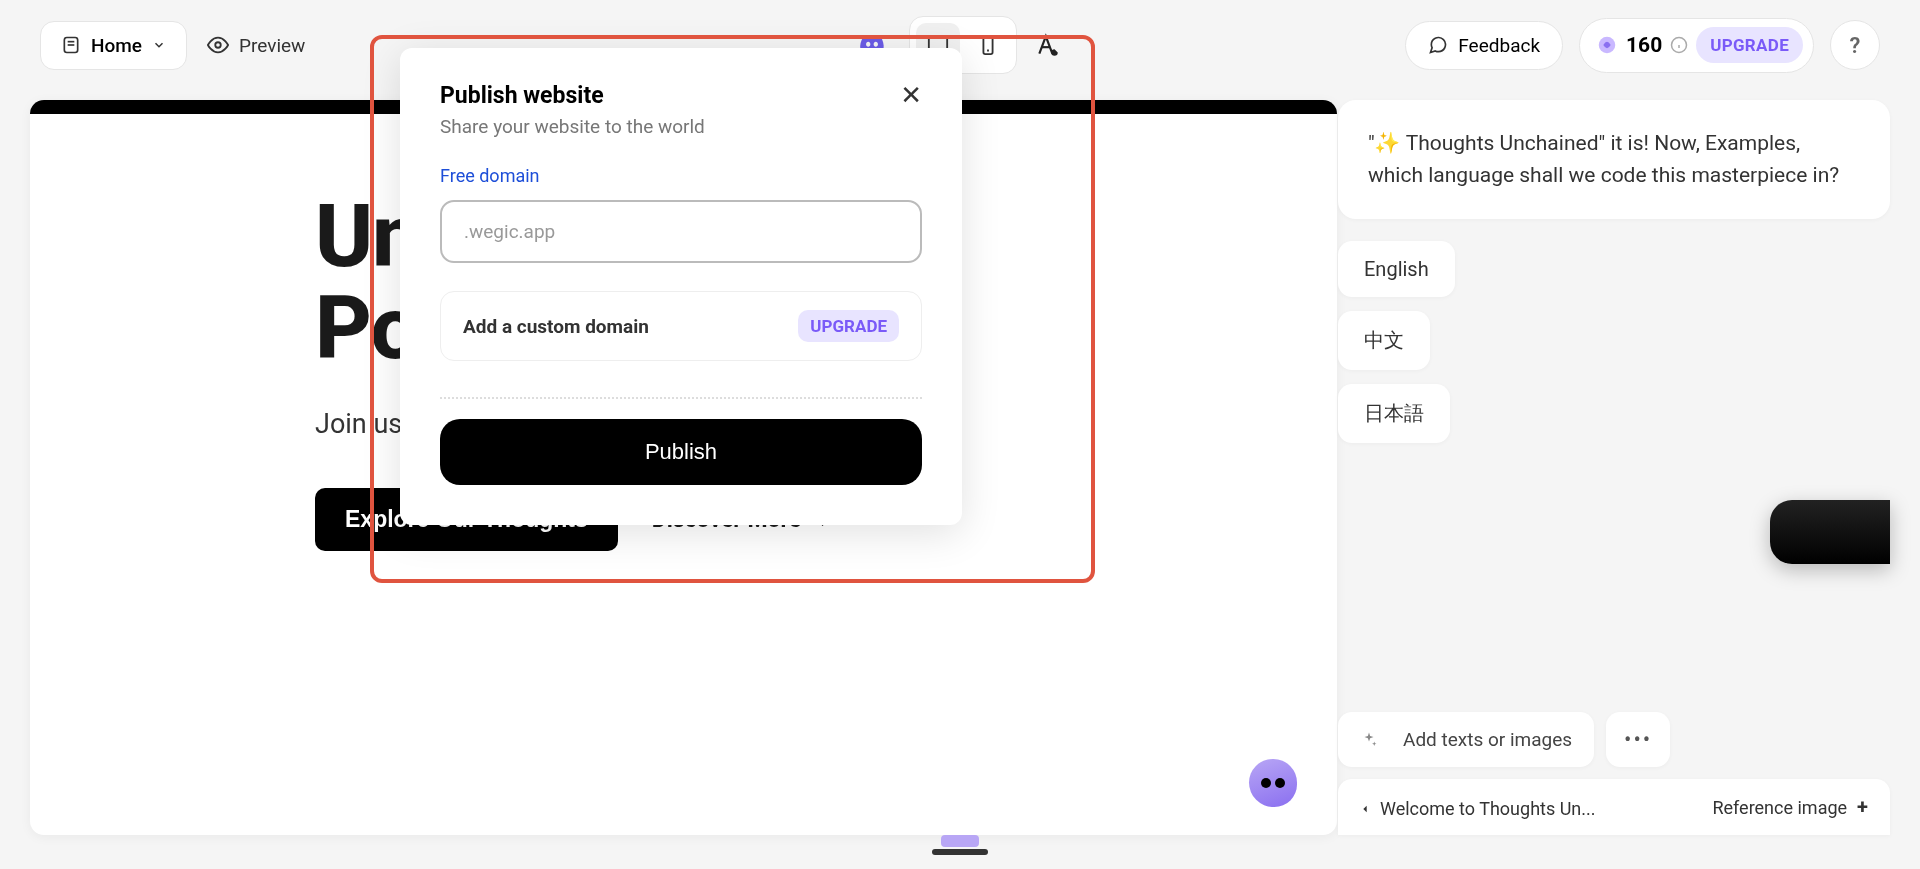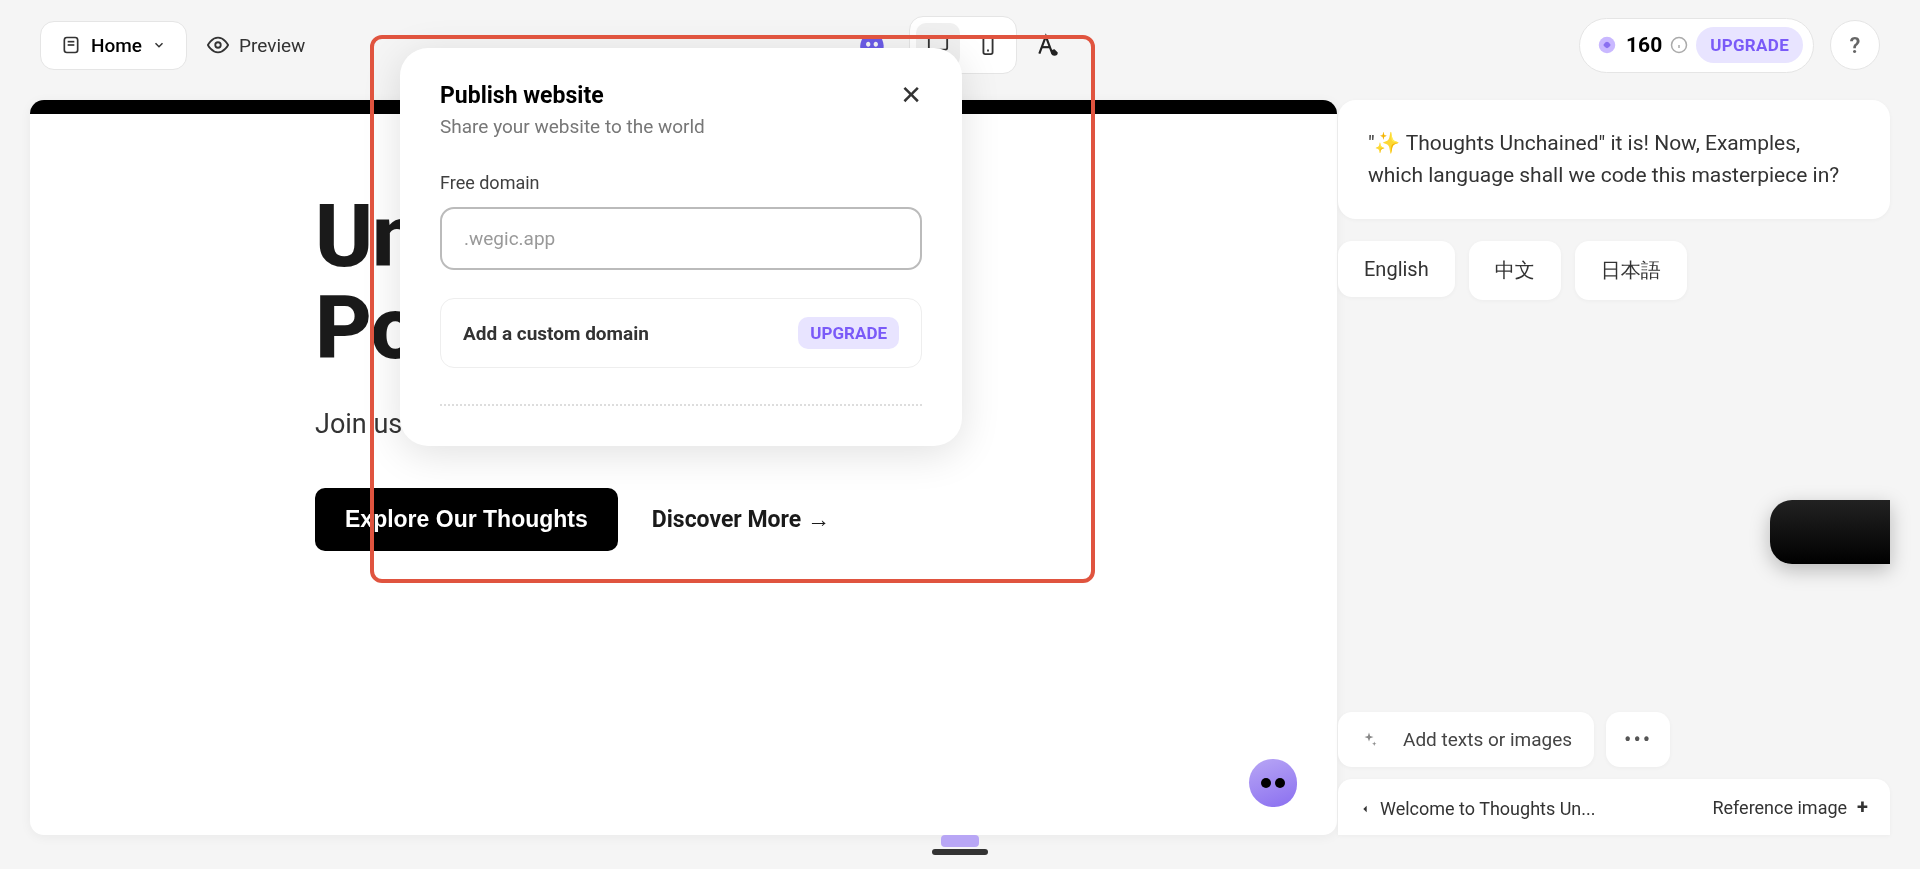--- a/index.html
+++ b/index.html
@@ -40,39 +40,39 @@
 .discover-link { font-size: 23px; font-weight: 700; color: #1a1a1a; cursor: pointer; display: flex; align-items: center; gap: 6px; }
 
 .mascot { position: absolute; bottom: 28px; right: 40px; width: 48px; height: 48px; background: linear-gradient(160deg,#b8a6f5,#8a6ff0); border-radius: 50% 50% 48% 52%; display:flex; align-items:center; justify-content:center; }
 .mascot-eyes { display:flex; gap:4px; }
 .mascot-eye { width:10px; height:10px; background:#000; border-radius:50%; }
 
 
 .red-highlight { position: absolute; top: 35px; left: 370px; width: 725px; height: 548px; border: 4px solid #e0543f; border-radius: 12px; pointer-events: none; z-index: 30; }
 
 
-.publish-modal { position: absolute; top: 48px; left: 400px; width: 562px; background: #fff; border-radius: 28px; box-shadow: 0 8px 40px rgba(0,0,0,0.12); padding: 34px 40px 40px; z-index: 25; }
+.publish-modal { position: absolute; top: 48px; left: 400px; width: 562px; background: #fff; border-radius: 12px; box-shadow: 0 8px 40px rgba(0,0,0,0.12); padding: 34px 40px 40px; z-index: 25; }
 .modal-header { display: flex; justify-content: space-between; align-items: flex-start; }
 .modal-title { font-size: 23px; font-weight: 700; }
 .modal-subtitle { margin-top: 6px; font-size: 19px; color: #777; }
 .close-x { font-size: 26px; cursor: pointer; color: #333; line-height: 1; }
-.domain-label { margin-top: 34px; font-size: 18px; color: #404040; }
+.domain-label { margin-top: 27px; font-size: 18px; color: #1d4ed8; }
 .domain-input-wrap { margin-top: 14px; display: flex; align-items: center; border: 2px solid #bbb; border-radius: 14px; padding: 18px 22px; }
 .domain-input { flex: 1; border: none; outline: none; font-size: 20px; color: #333; background: transparent; }
 .domain-suffix { font-size: 19px; color: #999; }
 .custom-domain-row { margin-top: 28px; display: flex; justify-content: space-between; align-items: center; border: 1px solid #eee; border-radius: 14px; padding: 18px 22px; }
 .custom-domain-label { font-size: 19px; color: #333; font-weight: bold; }
 .upgrade-badge { background: #e8e4ff; color: #7a5af8; font-size: 17px; font-weight: 700; padding: 6px 12px; border-radius: 10px; cursor: pointer; }
 .divider-dotted { margin-top: 36px; border-top: 2px dotted #ddd; }
 .publish-btn { margin-top: 20px; width: 100%; background: #000; color: #fff; font-size: 22px; font-weight: 500; padding: 20px; border-radius: 20px; border: none; cursor: pointer; }
 
 
 .chat-panel { position: absolute; top: 100px; right: 30px; width: 552px; height: 735px; display: flex; flex-direction: column; }
 .chat-bubble { background: #fff; border-radius: 18px; padding: 28px 30px; font-size: 21px; line-height: 1.5; color: #333; box-shadow: 0 1px 4px rgba(0,0,0,0.04); }
-.lang-chips { margin-top: 22px; display: flex; flex-direction: row; gap: 14px; }
+.lang-chips { margin-top: 22px; display: flex; flex-direction: column; gap: 14px; }
 .lang-chip { align-self: flex-start; background: #fff; border-radius: 14px; padding: 16px 26px; font-size: 20px; color: #333; cursor: pointer; box-shadow: 0 1px 4px rgba(0,0,0,0.04); }
 
 .floating-dark { position: absolute; right: 0; top: 400px; width: 120px; height: 64px; background: linear-gradient(to bottom,#222,#000); border-radius: 22px 0 0 22px; box-shadow: 0 6px 20px rgba(0,0,0,0.25); }
 
 .chat-tools { margin-top: auto; display: flex; gap: 12px; }
 .add-tool { flex: 0 0 auto; display: flex; align-items: center; gap: 25px; background: #fff; border-radius: 14px; padding: 16px 22px; font-size: 19px; color: #444; cursor: pointer; box-shadow: 0 1px 4px rgba(0,0,0,0.04); }
 .dots-tool { width: 64px; display: flex; align-items: center; justify-content: center; background: #fff; border-radius: 14px; cursor: pointer; box-shadow: 0 1px 4px rgba(0,0,0,0.04); font-size: 22px; letter-spacing:2px; color:#555; }
 
 .ref-row { margin-top: 12px; display: flex; align-items: flex-end; justify-content: space-between; background: #fff; border-radius: 14px 14px 0 0; padding: 16px 22px; font-size: 18px; color: #333; box-shadow: 0 1px 4px rgba(0,0,0,0.04); }
 .ref-left { display: flex; align-items: center; gap: 10px; overflow: hidden; }
@@ -139,20 +139,26 @@
       </div>
     </div>
     <svg class="text-style-icon" viewBox="0 0 24 24" fill="none" stroke="#222" stroke-width="2">
         <path d="M4 20 L10 4 L16 20"></path>
         <line x1="6.5" y1="14" x2="13.5" y2="14"></line>
         <path d="M18 16 a3 3 0 1 0 3 3" fill="#222" stroke="none"></path>
       </svg>
   </div>
 
   <div class="toolbar-right">
+    <div class="feedback-btn">
+      <svg width="20" height="20" viewBox="0 0 24 24" fill="none" stroke="#333" stroke-width="2">
+          <path d="M21 11.5a8.38 8.38 0 0 1-.9 3.8 8.5 8.5 0 0 1-7.6 4.7 8.38 8.38 0 0 1-3.8-.9L3 21l1.9-5.7a8.38 8.38 0 0 1-.9-3.8 8.5 8.5 0 0 1 4.7-7.6 8.38 8.38 0 0 1 3.8-.9h.5a8.48 8.48 0 0 1 8 8v.5z"></path>
+        </svg>
+      <span>Feedback</span>
+    </div>
     <div class="credits-pill">
       <svg class="credit-icon" viewBox="0 0 24 24">
           <circle cx="12" cy="12" r="9" fill="#c9b8ff"></circle>
           <path d="M8 12 Q12 5 16 12 Q12 19 8 12" fill="#8a6ff0"></path>
         </svg>
       <span class="credit-count">160</span>
       <svg class="info-icon" viewBox="0 0 24 24" fill="none" stroke="currentColor" stroke-width="2">
           <circle cx="12" cy="12" r="10"></circle>
           <line x1="12" y1="16" x2="12" y2="12"></line>
           <line x1="12" y1="8" x2="12.01" y2="8"></line>
@@ -196,20 +202,21 @@
   </div>
   <div class="domain-label">Free domain</div>
   <div class="domain-input-wrap">
     <span class="domain-suffix">.wegic.app</span>
   </div>
   <div class="custom-domain-row">
     <span class="custom-domain-label">Add a custom domain</span>
     <span class="upgrade-badge">UPGRADE</span>
   </div>
   <div class="divider-dotted"></div>
+  <button class="publish-btn">Publish</button>
 </div>
 
 <div class="chat-panel">
   <div class="chat-bubble">"✨ Thoughts Unchained" it is! Now, Examples, which language shall we code this masterpiece in?</div>
   <div class="lang-chips">
     <div class="lang-chip">English</div>
     <div class="lang-chip">中文</div>
     <div class="lang-chip">日本語</div>
   </div>
 

